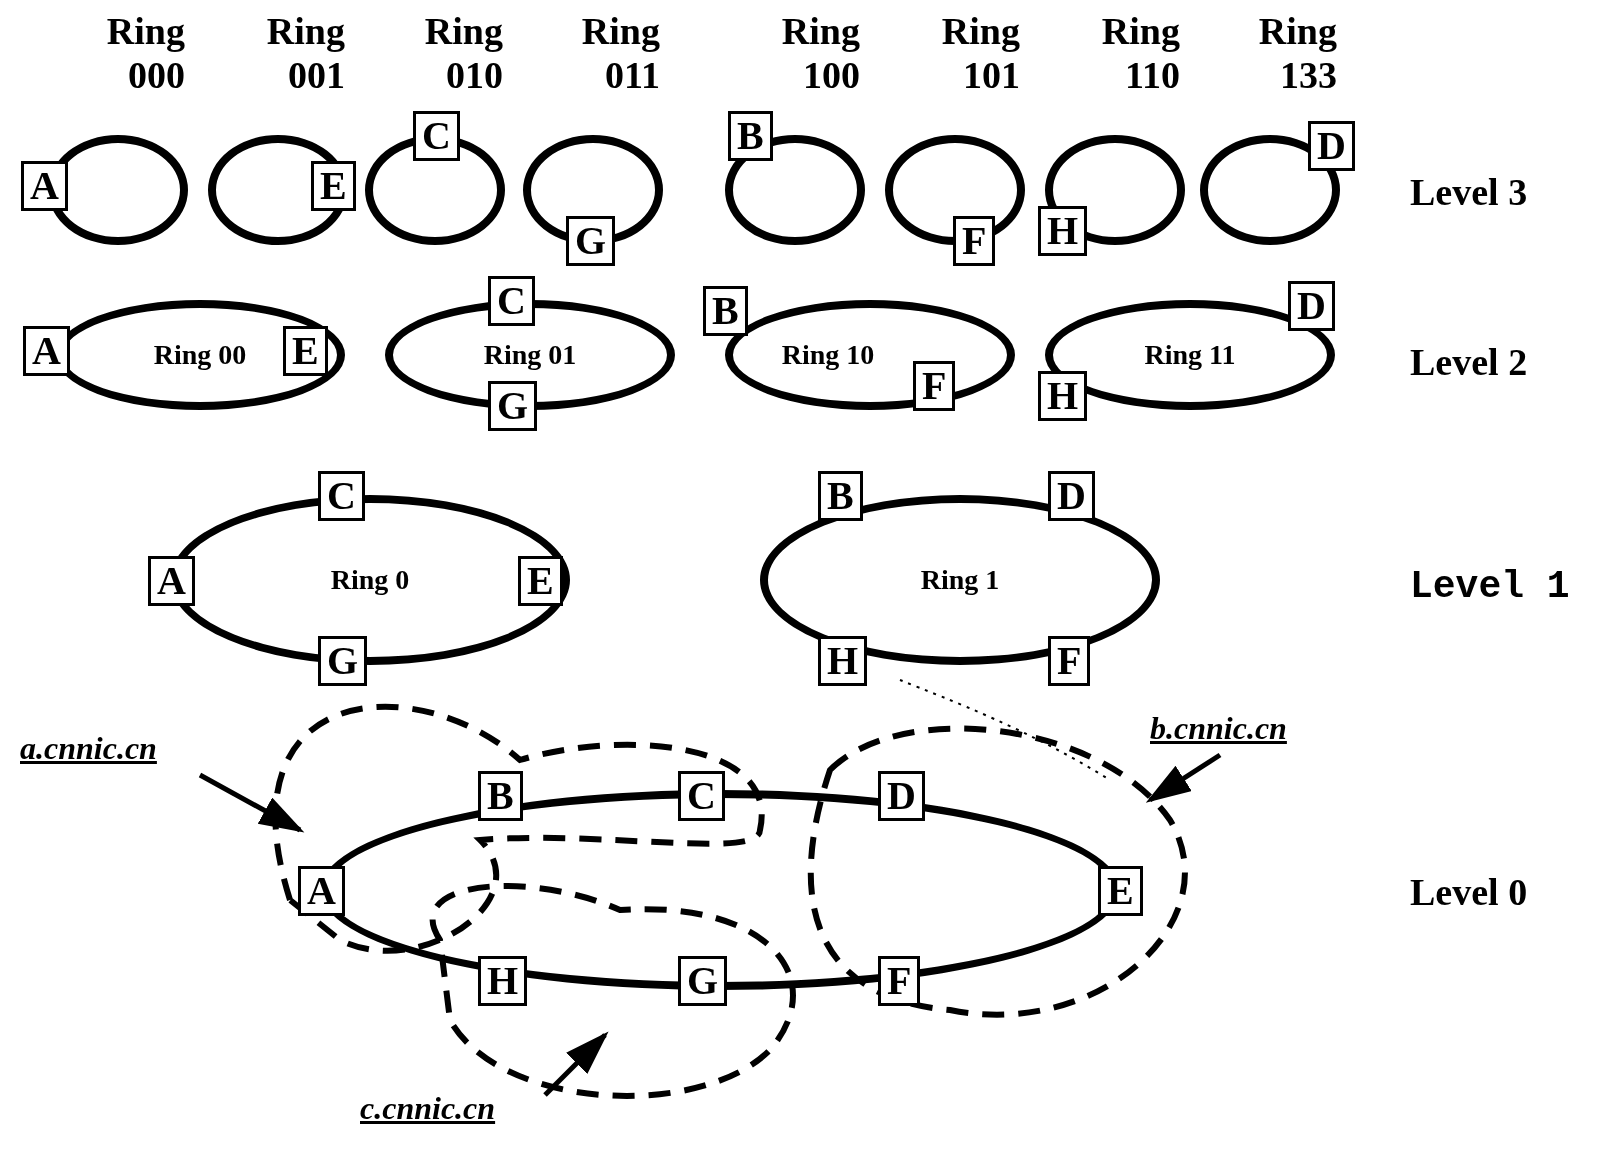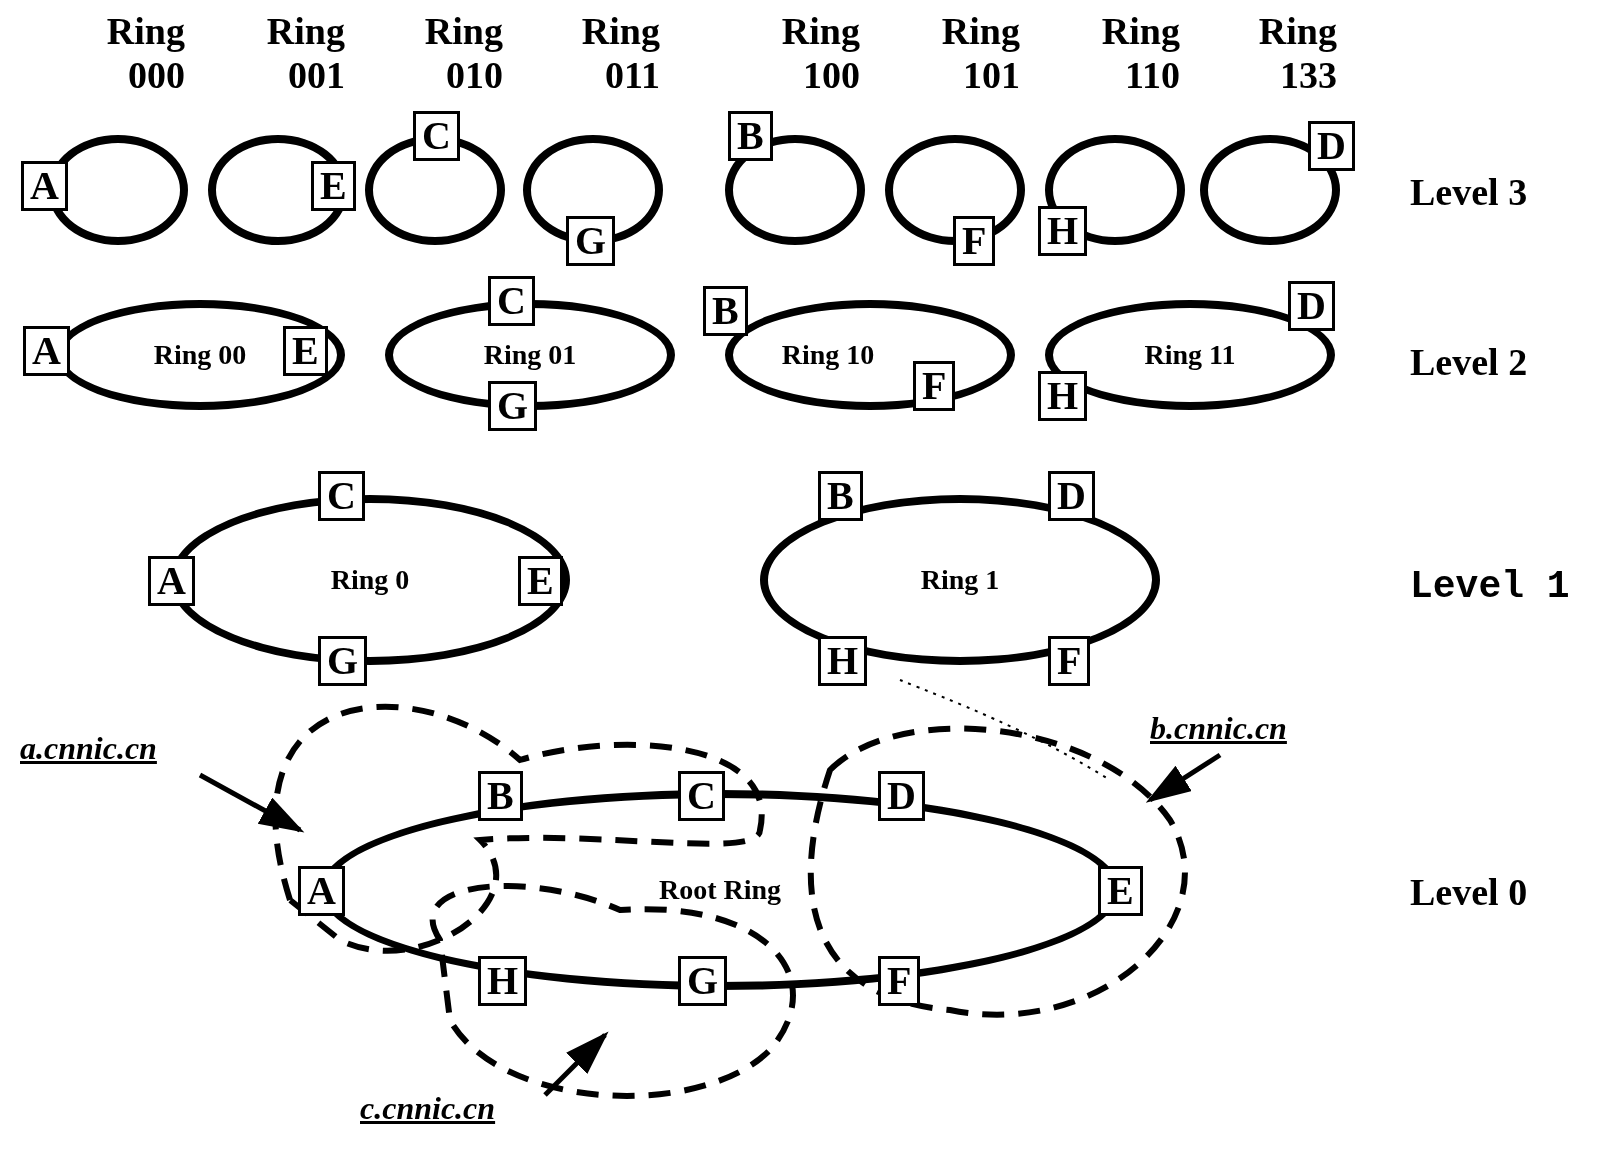--- a/index.html
+++ b/index.html
@@ -162,21 +162,20 @@
     <div class="node-box" style="left: 318px; top: 471px;">C</div>
     <div class="node-box" style="left: 518px; top: 556px;">E</div>
     <div class="node-box" style="left: 318px; top: 636px;">G</div>
     <div class="ellipse" style="left: 760px; top: 495px; width: 400px; height: 170px;"></div>
     <div class="ring-label" style="left: 960px; top: 580px;">Ring 1</div>
     <div class="node-box" style="left: 818px; top: 471px;">B</div>
     <div class="node-box" style="left: 1048px; top: 471px;">D</div>
     <div class="node-box" style="left: 1048px; top: 636px;">F</div>
     <div class="node-box" style="left: 818px; top: 636px;">H</div>
     <div class="ellipse" style="left: 320px; top: 790px; width: 800px; height: 200px;"></div>
-    <div class="ring-label" style="left: 720px; top: 890px;">Root Ring</div>
     <div class="node-box" style="left: 298px; top: 866px;">A</div>
     <div class="node-box" style="left: 478px; top: 771px;">B</div>
     <div class="node-box" style="left: 678px; top: 771px;">C</div>
     <div class="node-box" style="left: 878px; top: 771px;">D</div>
     <div class="node-box" style="left: 1098px; top: 866px;">E</div>
     <div class="node-box" style="left: 878px; top: 956px;">F</div>
     <div class="node-box" style="left: 678px; top: 956px;">G</div>
     <div class="node-box" style="left: 478px; top: 956px;">H</div>
     <div class="domain-label" style="left: 20px; top: 730px;">a.cnnic.cn</div>
     <div class="domain-label" style="left: 1150px; top: 710px;">b.cnnic.cn</div>

